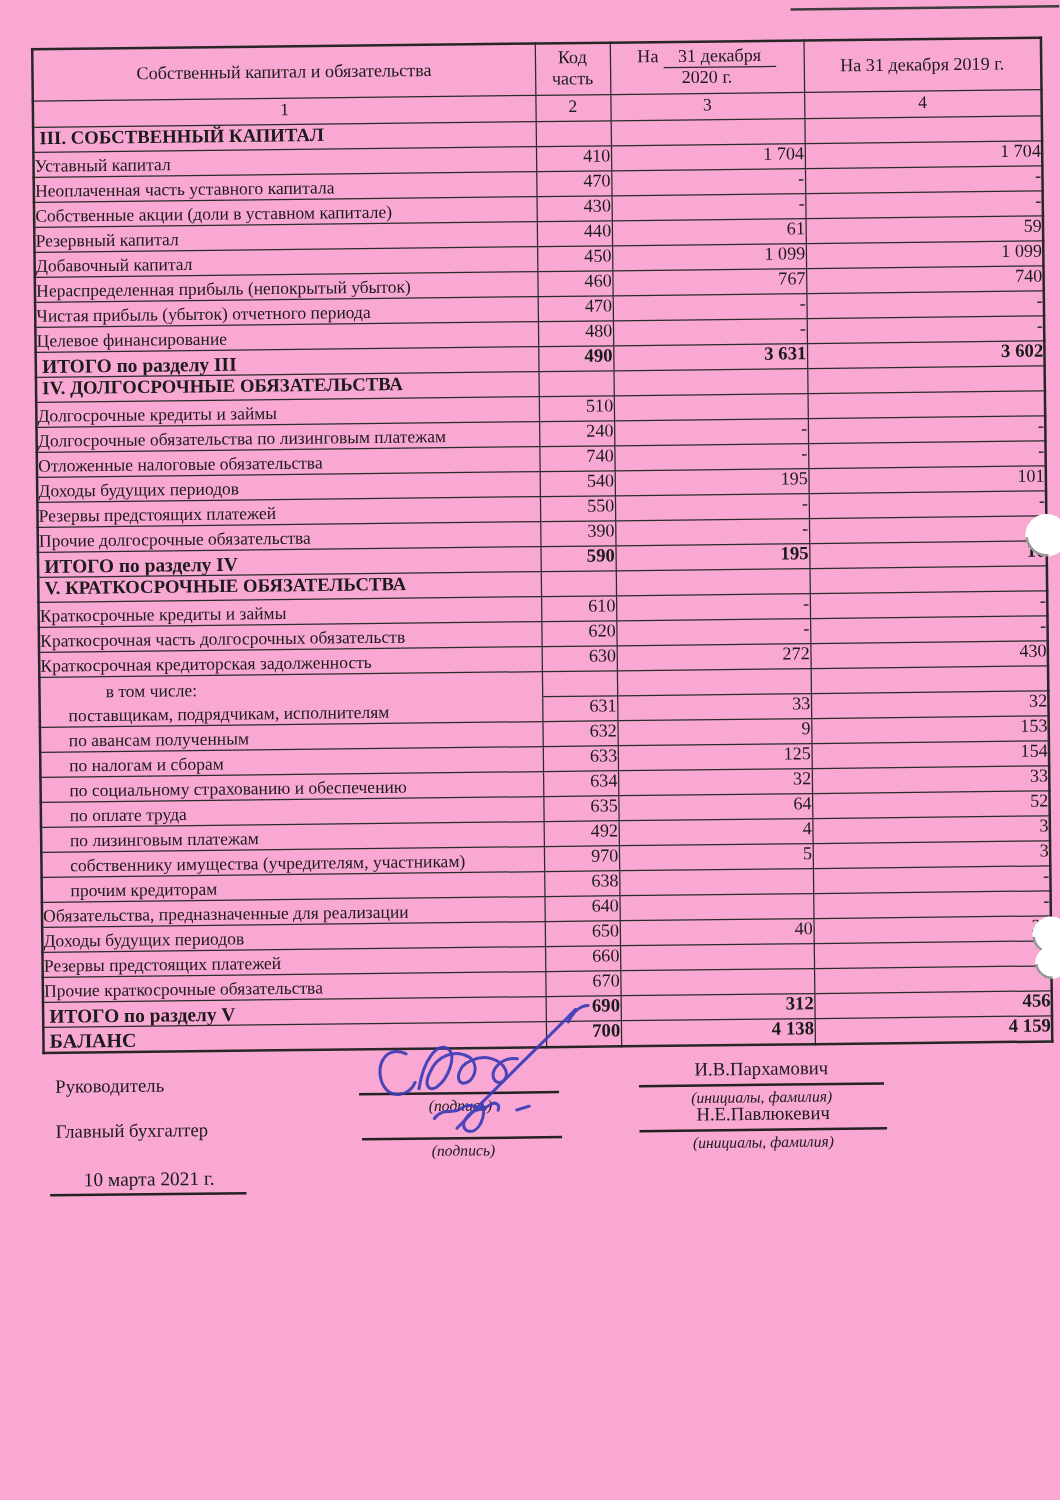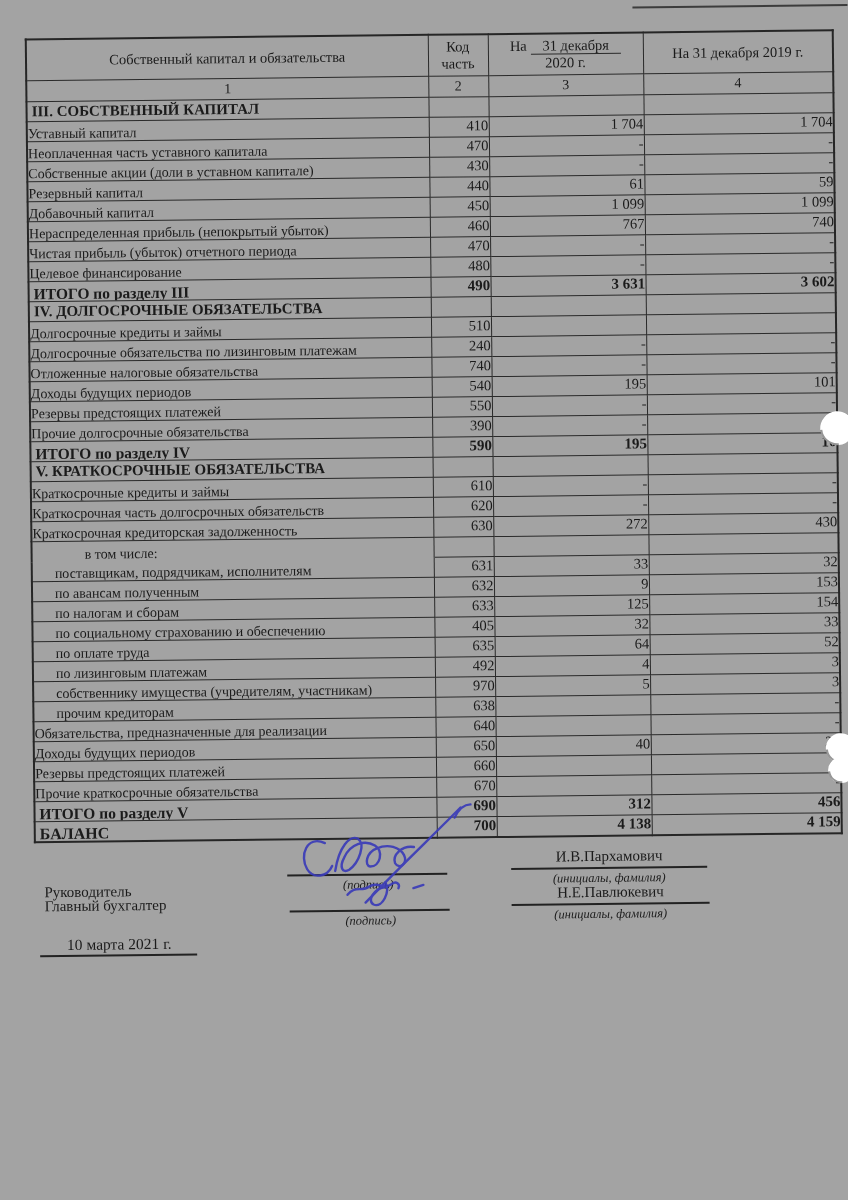--- a/index.html
+++ b/index.html
@@ -1,16 +1,16 @@
 <!DOCTYPE html>
 <html><head>
 <meta charset="utf-8">
 <style>
   html,body{margin:0;padding:0;background:#e8e8e8;}
-  .page{position:relative;width:848px;height:1200px;background:#a3a3a3;overflow:hidden;
+  .page{position:relative;width:848px;height:1200px;background:#f9a8d4;overflow:hidden;
         font-family:"Liberation Serif", serif;color:#1b1b1b;}
   .scan{position:absolute;inset:0;transform:rotate(-0.65deg);transform-origin:60px 60px;}
 
   
   table.balance{position:absolute;left:25px;top:38px;width:807px;border-collapse:collapse;
         table-layout:fixed;border:2px solid #262626;}
   table.balance td, table.balance th{border:1.6px solid #2a2a2a;border-top:none;
         padding:0;overflow:hidden;white-space:nowrap;}
   th{font-weight:normal;}
   .h1{height:40px;vertical-align:middle;text-align:center;font-size:14.5px;line-height:17px;}
@@ -235,21 +235,21 @@
             <td class="val c4">153</td>
           </tr>
           <tr class="r">
             <td class="lbl ind-sub">по налогам и сборам</td>
             <td class="code">633</td>
             <td class="val">125</td>
             <td class="val c4">154</td>
           </tr>
           <tr class="r">
             <td class="lbl ind-sub">по социальному страхованию и обеспечению</td>
-            <td class="code">405</td>
+            <td class="code">634</td>
             <td class="val">32</td>
             <td class="val c4">33</td>
           </tr>
           <tr class="r">
             <td class="lbl ind-sub">по оплате труда</td>
             <td class="code">635</td>
             <td class="val">64</td>
             <td class="val c4">52</td>
           </tr>
           <tr class="r">
@@ -306,21 +306,21 @@
             <td class="val bold">4 138</td>
             <td class="val c4 bold">4 159</td>
           </tr>
         </tbody>
     </table>
 
     <div class="curl a"></div>
     <div class="curl b"></div>
     <div class="curl c"></div>
 
-    <div class="ftxt" style="left:35px;top:884px">Руководитель</div>
+    <div class="ftxt" style="left:35px;top:862px">Руководитель</div>
     <div class="fline" style="left:278px;top:877px;width:160px"></div>
     <div class="fcap" style="left:298px;top:881px;width:122px">(подпись)</div>
     <div class="fname" style="left:505px;top:854px;width:190px">И.В.Пархамович</div>
     <div class="fline" style="left:502px;top:873px;width:196px"></div>
     <div class="fcap" style="left:502px;top:877px;width:196px">(инициалы, фамилия)</div>
 
     <div class="ftxt" style="left:35px;top:898px">Главный бухгалтер</div>
     <div class="fline" style="left:280px;top:913px;width:160px"></div>
     <div class="fcap" style="left:300px;top:917px;width:122px">(подпись)</div>
     <div class="fname" style="left:505px;top:890px;width:192px">Н.Е.Павлюкевич</div>

